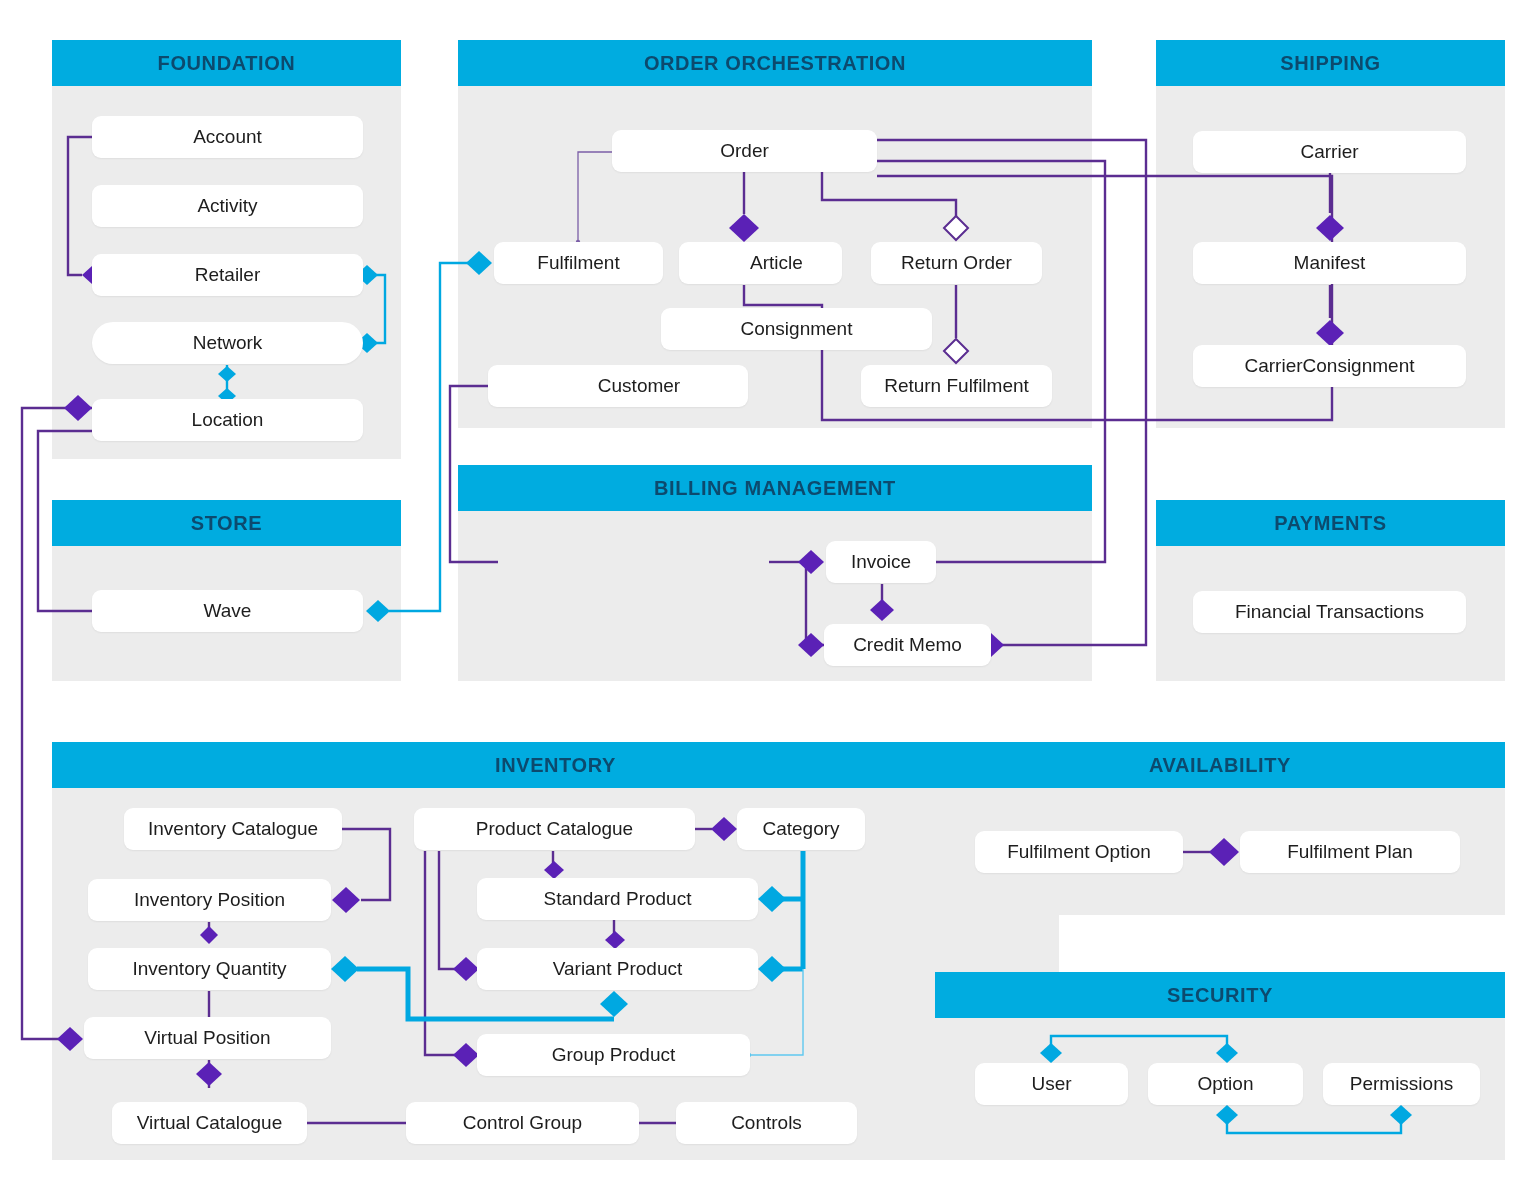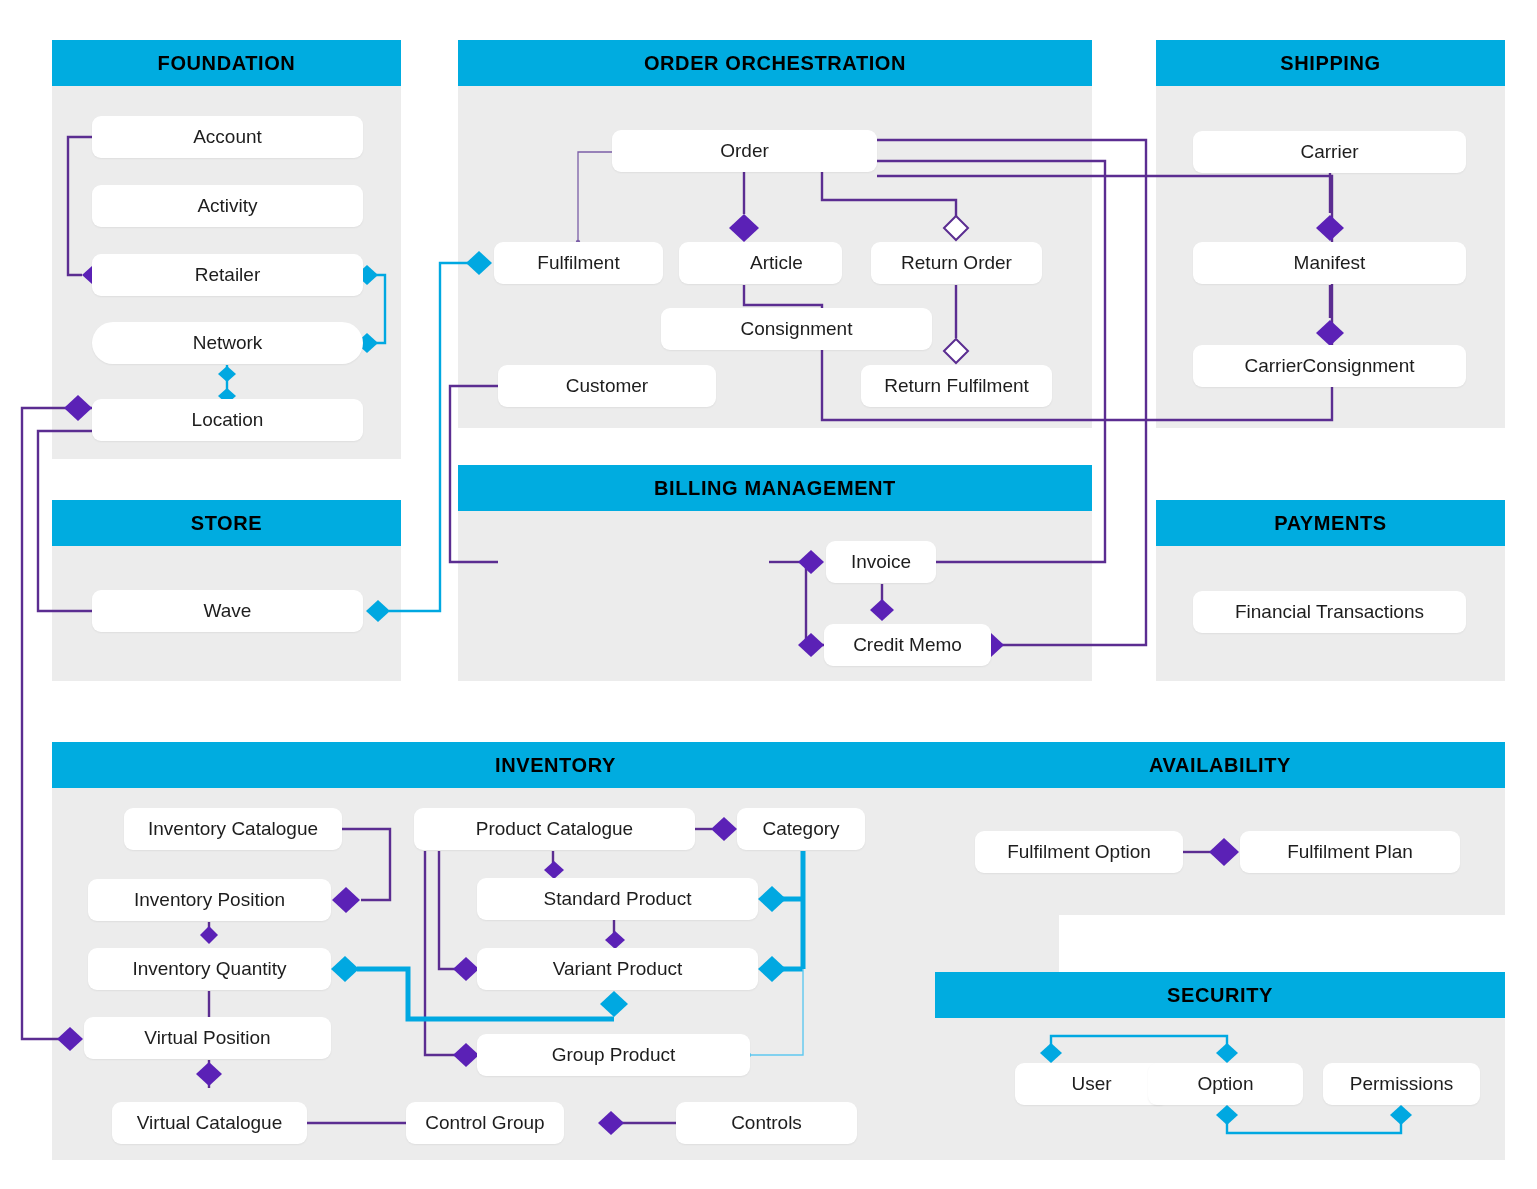--- a/index.html
+++ b/index.html
@@ -3,21 +3,21 @@
 <meta charset="utf-8">
 <title>Domain Model Diagram</title>
 <style>
   html,body{margin:0;padding:0;background:#ffffff;}
   body{font-family:"Liberation Sans","DejaVu Sans",sans-serif;}
   #stage{position:relative;width:1537px;height:1189px;background:#ffffff;overflow:hidden;}
 
   .section{position:absolute;background:#ececec;}
   .section-header{
     position:absolute;left:0;top:0;right:0;height:46px;
-    background:#00ace0;color:#000000;
+    background:#00ace0;color:#0c4a6e;
     font-weight:bold;font-size:20px;letter-spacing:.6px;
     display:flex;align-items:center;justify-content:center;
     text-transform:uppercase;
   }
 
   .entity{
     position:absolute;background:#ffffff;border-radius:9px;
     display:flex;align-items:center;justify-content:center;
     font-size:19px;color:#1d1d1d;height:42px;
     box-shadow:0 1px 2px rgba(0,0,0,.06);
@@ -203,21 +203,21 @@
   <div class="entity" style="left:92px;top:185px;width:271px;">Activity</div>
   <div class="entity" style="left:92px;top:254px;width:271px;">Retailer</div>
   <div class="entity" style="left:92px;top:322px;width:271px;border-radius:21px;">Network</div>
   <div class="entity" style="left:92px;top:399px;width:271px;">Location</div>
 
   <div class="entity" style="left:612px;top:130px;width:265px;">Order</div>
   <div class="entity" style="left:494px;top:242px;width:169px;">Fulfilment</div>
   <div class="entity" style="left:679px;top:242px;width:131px;padding-left:32px;">Article</div>
   <div class="entity" style="left:871px;top:242px;width:171px;">Return Order</div>
   <div class="entity" style="left:661px;top:308px;width:271px;">Consignment</div>
-  <div class="entity" style="left:498px;top:365px;width:218px;">Customer</div>
+  <div class="entity" style="left:488px;top:365px;width:218px;padding-left:42px;">Customer</div>
   <div class="entity" style="left:861px;top:365px;width:191px;">Return Fulfilment</div>
 
   <div class="entity" style="left:1193px;top:131px;width:273px;">Carrier</div>
   <div class="entity" style="left:1193px;top:242px;width:273px;">Manifest</div>
   <div class="entity" style="left:1193px;top:345px;width:273px;">CarrierConsignment</div>
 
   <div class="entity" style="left:92px;top:590px;width:271px;">Wave</div>
 
   <div class="entity" style="left:826px;top:541px;width:110px;">Invoice</div>
   <div class="entity" style="left:824px;top:624px;width:167px;">Credit Memo</div>
@@ -227,23 +227,23 @@
   <div class="entity" style="left:124px;top:808px;width:218px;">Inventory Catalogue</div>
   <div class="entity" style="left:88px;top:879px;width:243px;">Inventory Position</div>
   <div class="entity" style="left:88px;top:948px;width:243px;">Inventory Quantity</div>
   <div class="entity" style="left:84px;top:1017px;width:247px;">Virtual Position</div>
   <div class="entity" style="left:112px;top:1102px;width:195px;">Virtual Catalogue</div>
   <div class="entity" style="left:414px;top:808px;width:281px;">Product Catalogue</div>
   <div class="entity" style="left:737px;top:808px;width:128px;">Category</div>
   <div class="entity" style="left:477px;top:878px;width:281px;">Standard Product</div>
   <div class="entity" style="left:477px;top:948px;width:281px;">Variant Product</div>
   <div class="entity" style="left:477px;top:1034px;width:273px;">Group Product</div>
-  <div class="entity" style="left:406px;top:1102px;width:158px;">Control Group</div>
+  <div class="entity" style="left:406px;top:1102px;width:233px;">Control Group</div>
   <div class="entity" style="left:676px;top:1102px;width:181px;">Controls</div>
 
   <div class="entity" style="left:975px;top:831px;width:208px;">Fulfilment Option</div>
   <div class="entity" style="left:1240px;top:831px;width:220px;">Fulfilment Plan</div>
 
-  <div class="entity" style="left:975px;top:1063px;width:153px;margin-left:40px;">User</div>
+  <div class="entity" style="left:975px;top:1063px;width:153px;">User</div>
   <div class="entity" style="left:1148px;top:1063px;width:155px;">Option</div>
   <div class="entity" style="left:1323px;top:1063px;width:157px;">Permissions</div>
 
 </div>
 
 </body></html>

